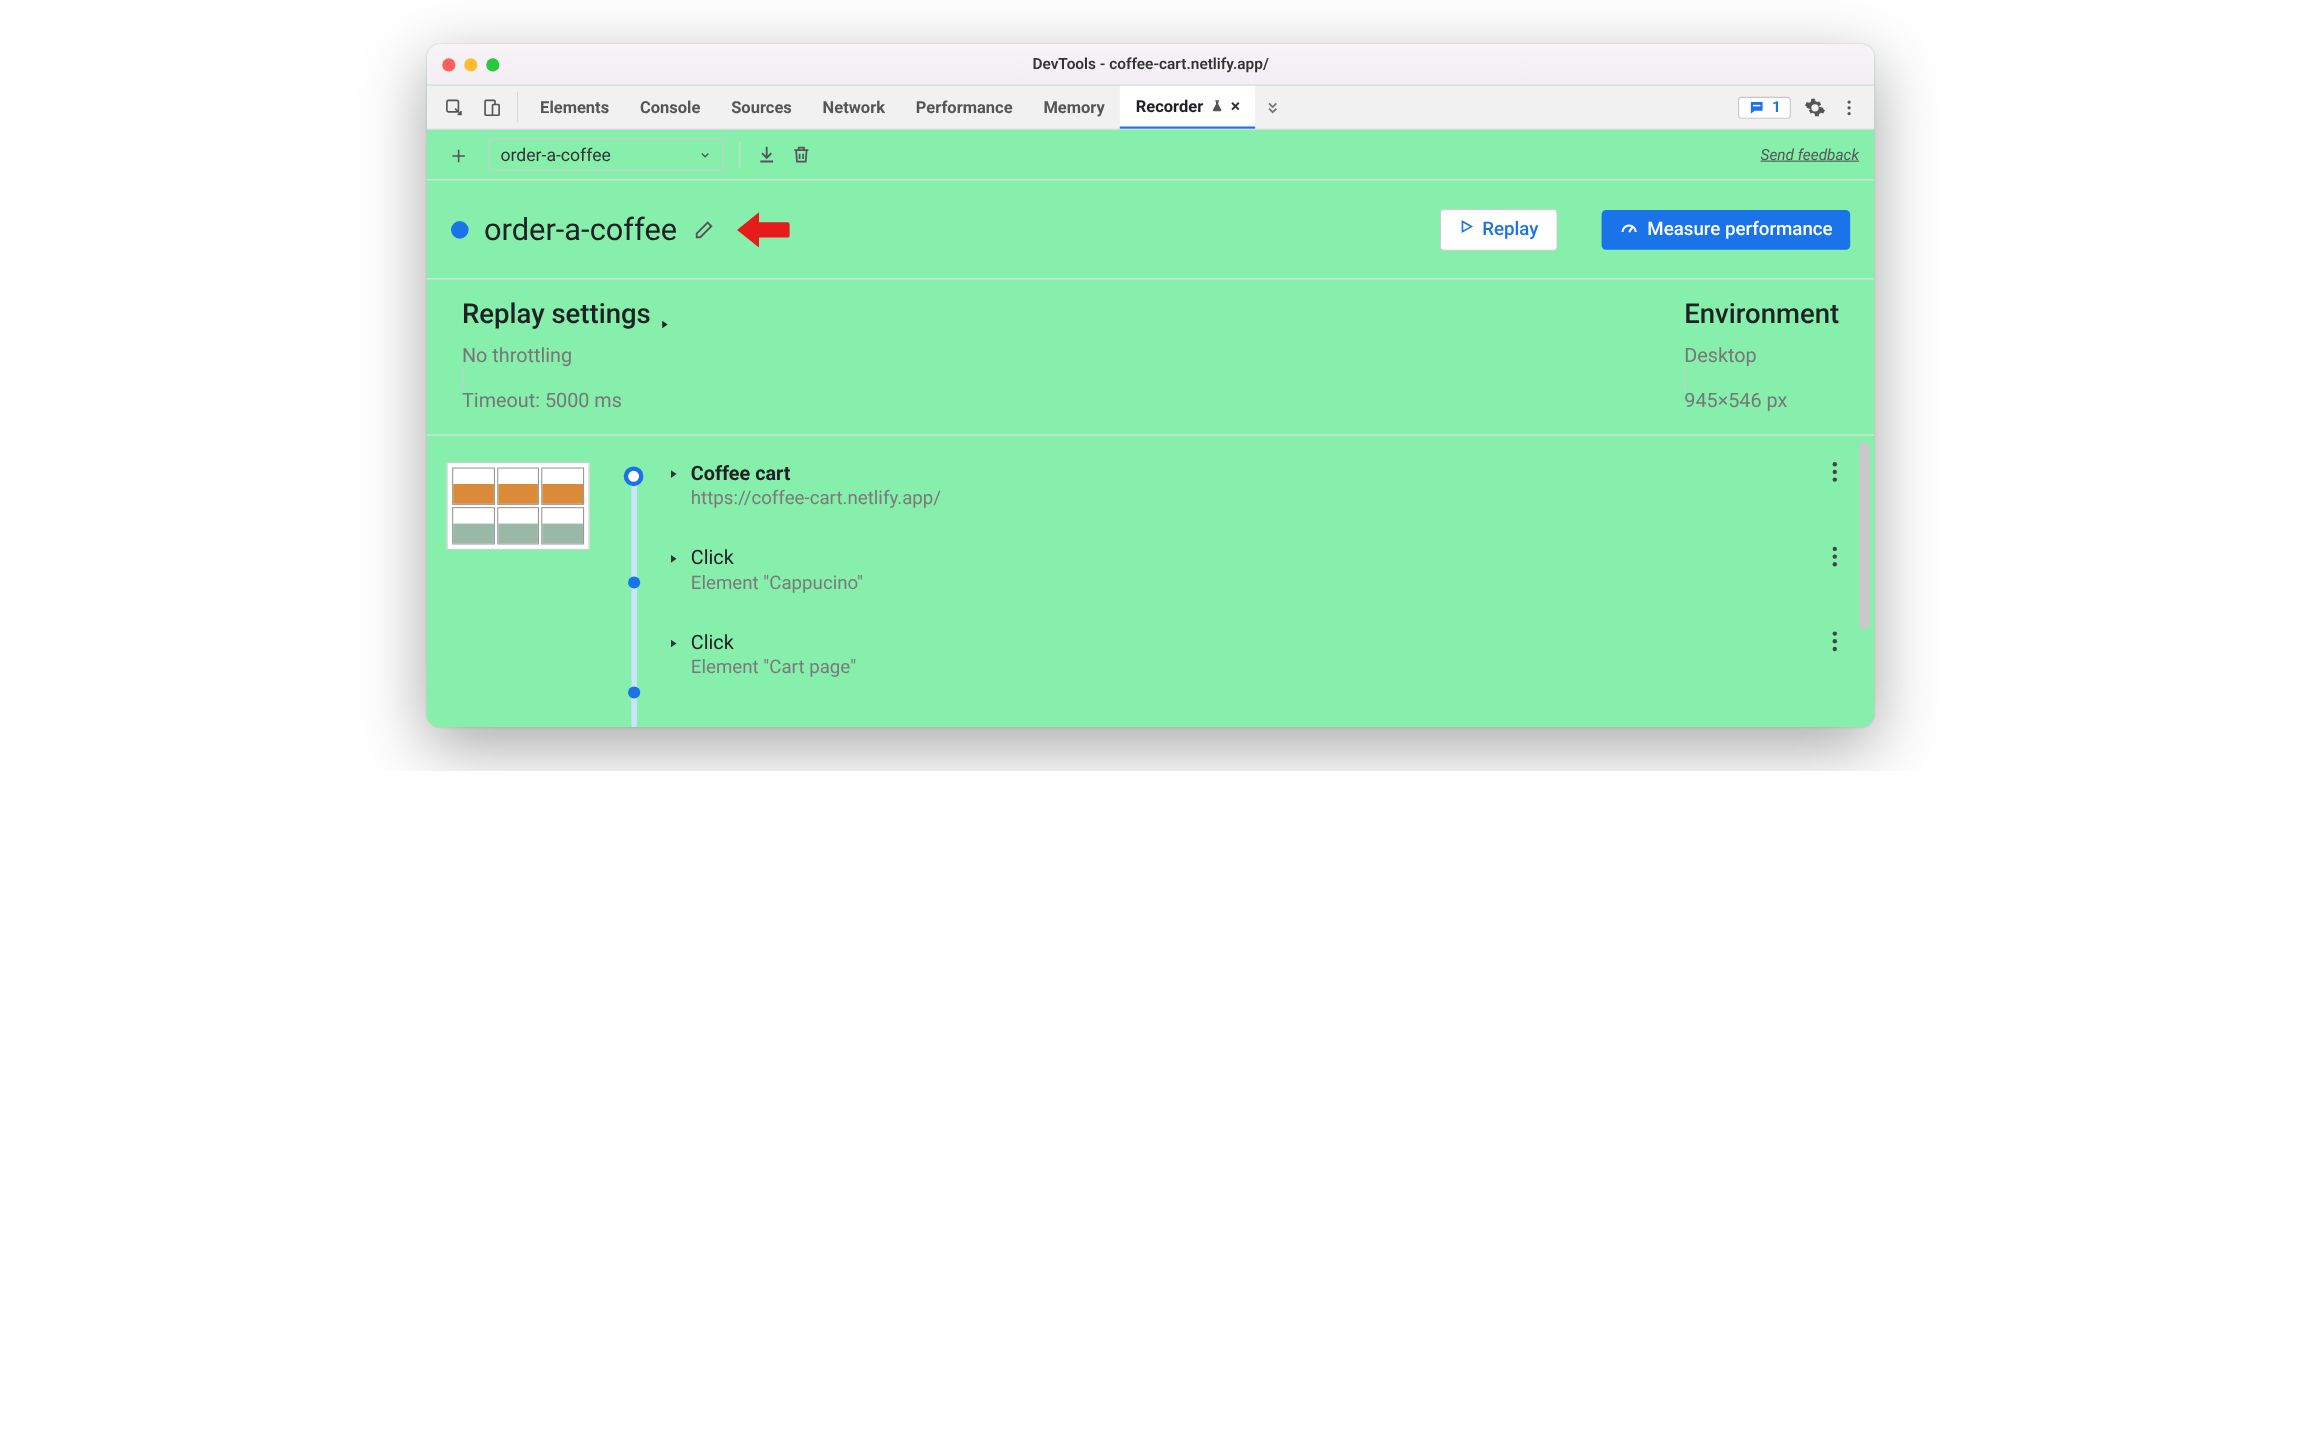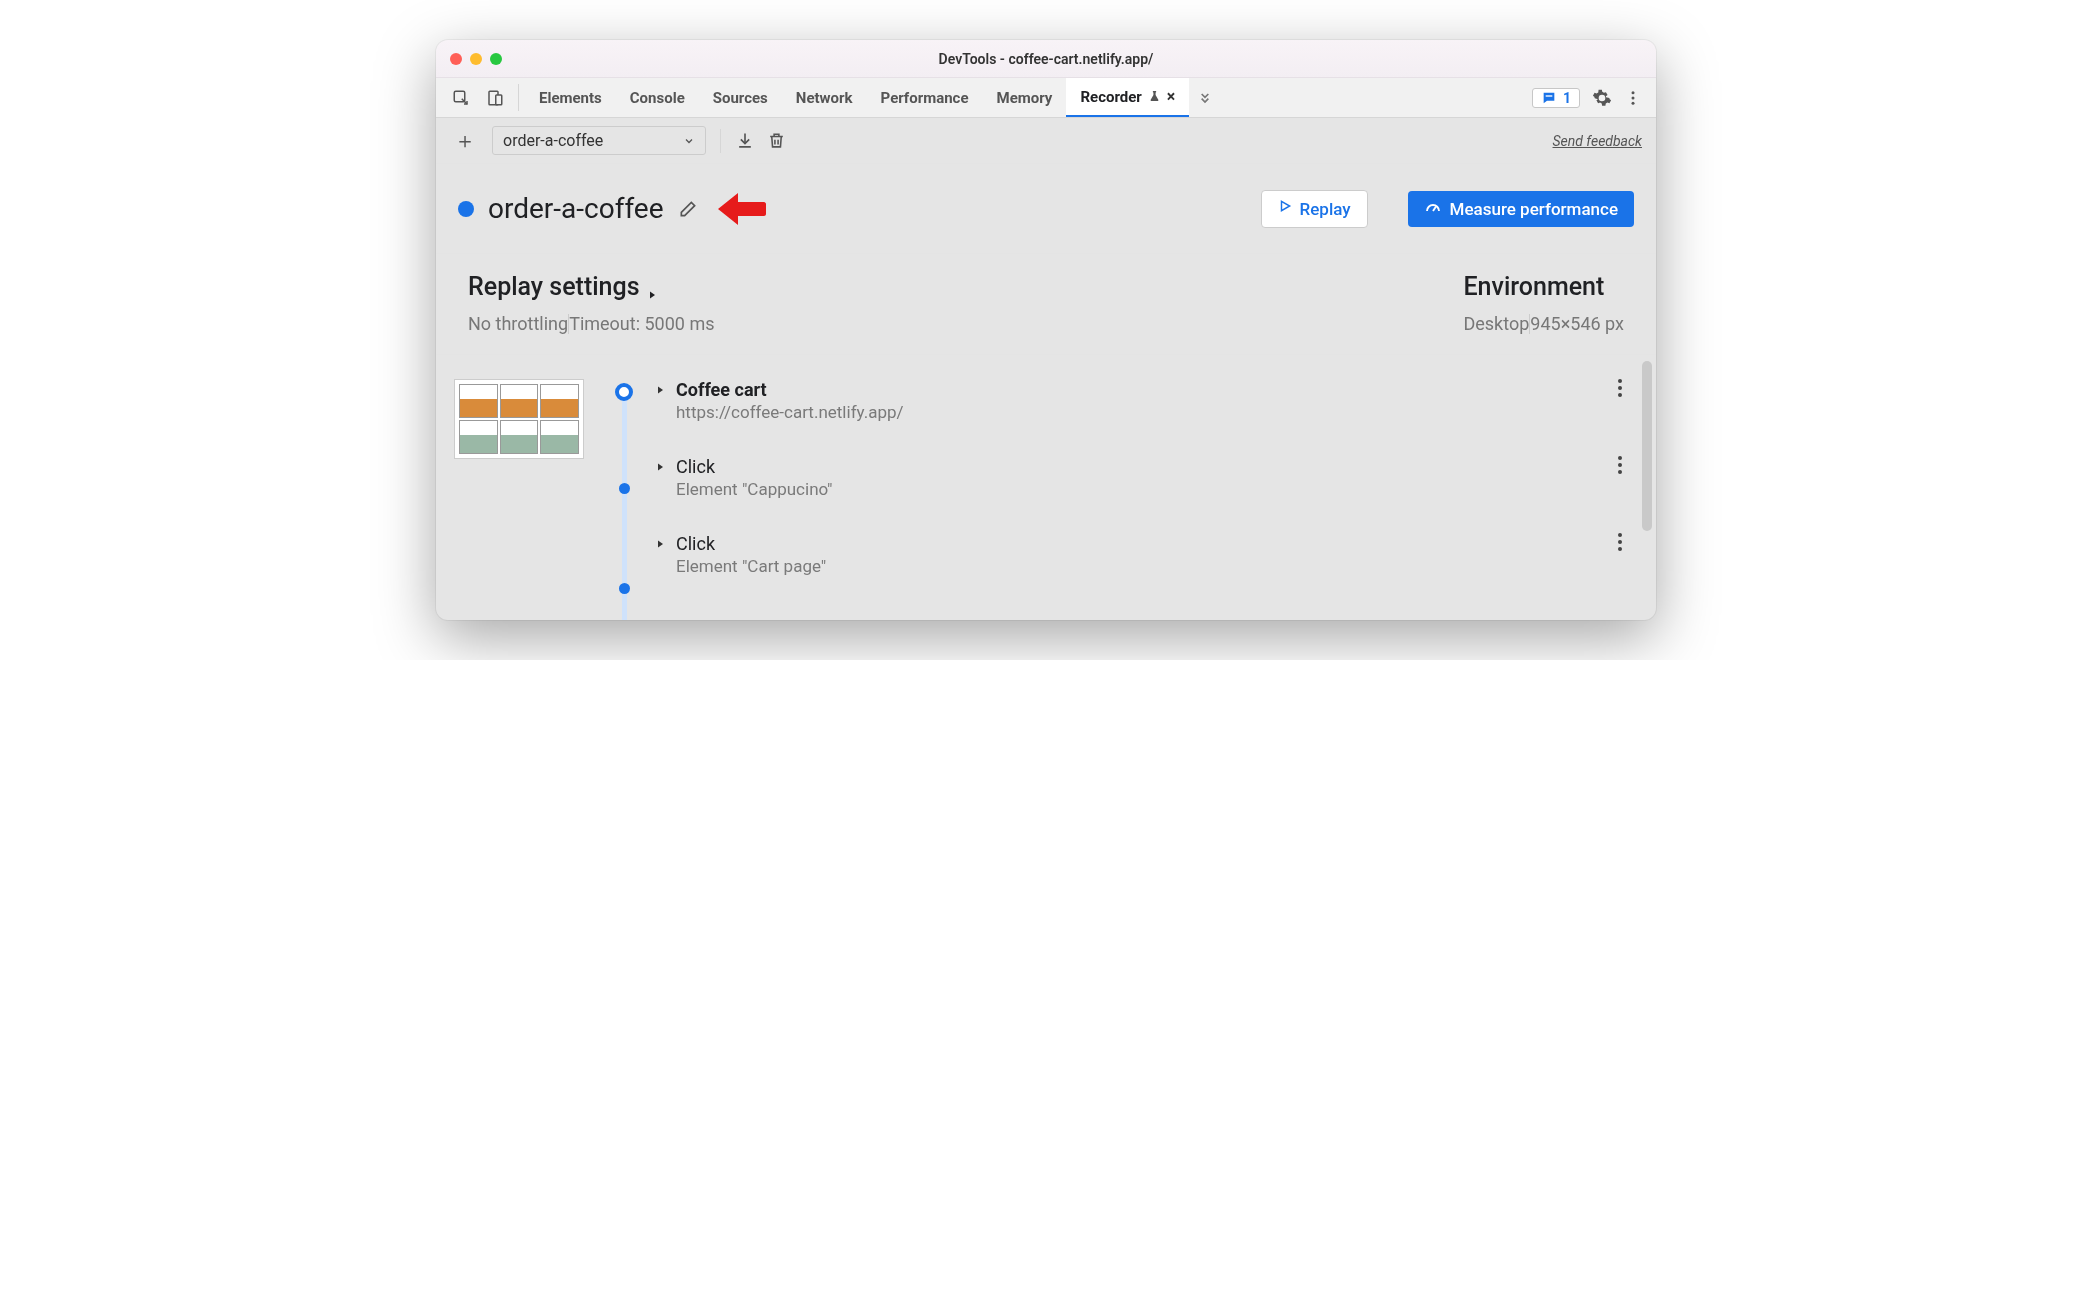--- a/index.html
+++ b/index.html
@@ -5,25 +5,25 @@
   * { box-sizing: border-box; margin: 0; padding: 0; }
   body {
     font-family: -apple-system, BlinkMacSystemFont, "Segoe UI", Roboto, Helvetica, Arial, sans-serif;
     background: #fff;
     display: flex;
     align-items: flex-start;
     justify-content: center;
     padding: 40px;
   }
   .window {
-    width: 1220px;
+    width: 1316px;
     border-radius: 12px;
     overflow: hidden;
     box-shadow: 0 18px 60px rgba(0,0,0,0.35), 0 0 0 1px rgba(0,0,0,0.05);
-    background: #e5e5e5;
+    background: #86efac;
   }
   .titlebar {
     height: 38px;
     background: linear-gradient(#f8f3f7,#f3eef3);
     display: flex;
     align-items: center;
     padding: 0 14px;
     position: relative;
     border-bottom: 1px solid #e6e0e6;
   }
@@ -78,21 +78,21 @@
   .btn.outline{ border:1px solid #ccc; color:#1a73e8; background:#fff;}
   .btn.primary{ border:none; color:#fff; background:#1a73e8;}
   .settingsrow {
     display:flex; padding:18px 32px 20px 32px; border-bottom:1px solid #e4e4e4;
     font-size:18px; color:#202124;
   }
   .settingsrow .col{ display:flex; flex-direction:column; gap:12px;}
   .settingsrow .colr{ margin-left:auto; text-align:left;}
   .settingsrow h4{ font-size:25px; font-weight:500; display:flex; align-items:flex-end; gap:6px;}
   .muted{ color:#777;}
-  .inline{ display:flex; align-items:center; }
+  .inline{ display:flex; align-items:flex-start; flex-direction:column;}
   .vsep{ width:1px; height:20px; background:#ccc;}
   .steps{ padding:24px 18px 0 18px; display:flex; gap:26px; position:relative;}
   .thumb{
     width:130px; height:80px; border:1px solid #ccc; background:#fff; font-size:6px; color:#333;
     display:grid; grid-template-columns:1fr 1fr 1fr; grid-template-rows:1fr 1fr; padding:4px; gap:2px;
   }
   .thumb .cell{border:1px solid #999; display:flex; flex-direction:column; justify-content:flex-end;}
   .thumb .cell .liq{height:55%;}
   .thumb .cell:nth-child(1) .liq,
   .thumb .cell:nth-child(2) .liq,

